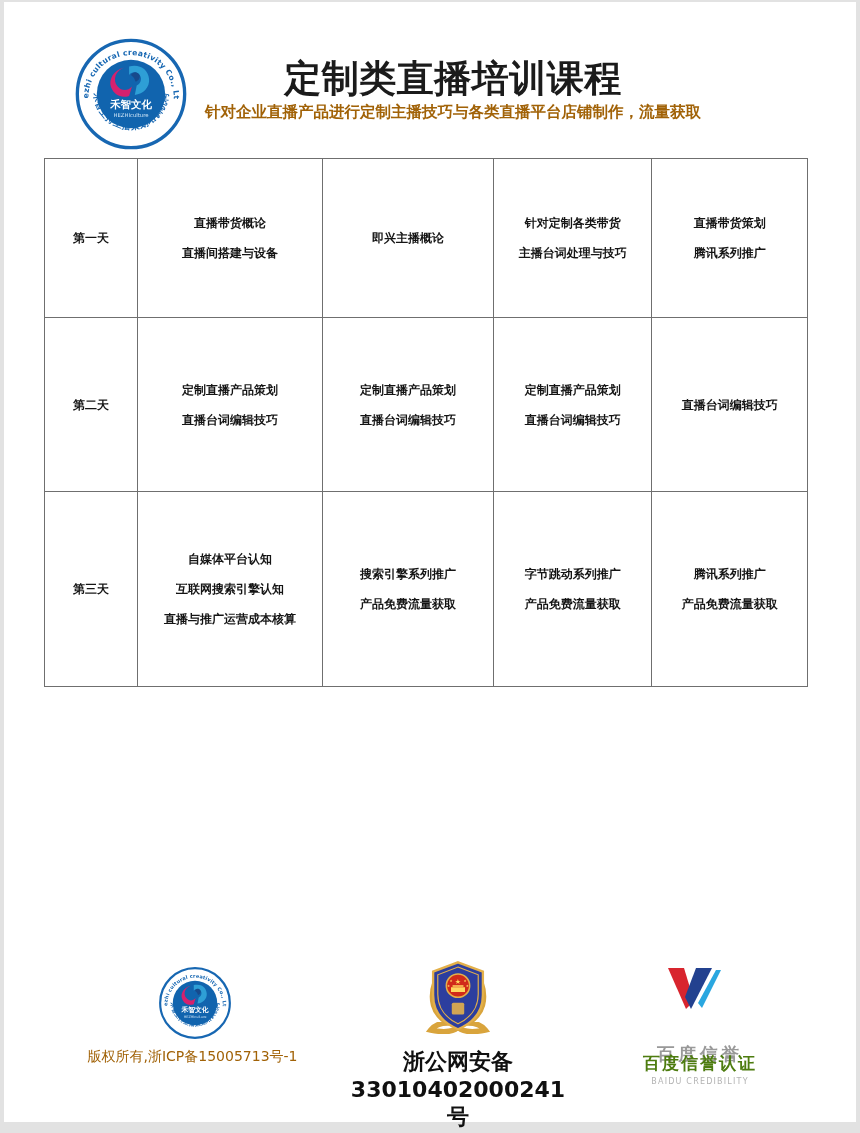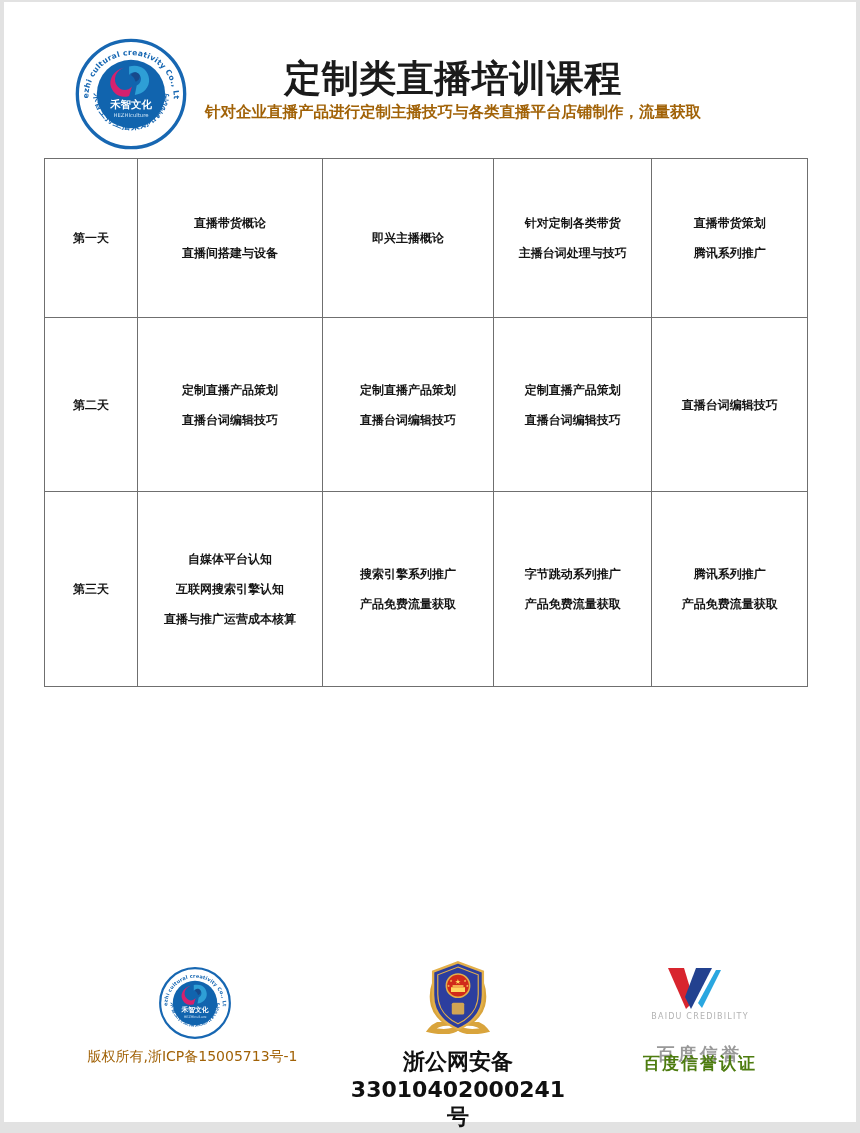--- a/index.html
+++ b/index.html
@@ -49,21 +49,21 @@
   
   .logo-footer   { position:absolute; left:158px; top:966px; width:74px; height:74px; }
   .copyright     { position:absolute; left:85px;  top:1048px; width:215px; text-align:center;
                    font-size:14px; color:#a16207; }
   .police-badge  { position:absolute; left:423px; top:956px; width:70px; height:78px; }
   .police-filing { position:absolute; left:348px; top:1047px; width:220px; text-align:center;
                    font-size:22px; font-weight:700; color:#101010; }
   .baidu-logo    { position:absolute; left:664px; top:962px; width:66px; height:52px; }
   .baidu-cn      { position:absolute; left:630px; top:1017px; width:140px; text-align:center;
                    font-size:17.5px; color:#999999; letter-spacing:4px; font-weight:600;margin-top:25px; }
-  .baidu-en      { position:absolute; left:630px; top:1012px; width:140px; text-align:center;
+  .baidu-en      { position:absolute; left:630px; top:1077px; width:140px; text-align:center;
                    font-size:8px; color:#b3b3b3; letter-spacing:1.2px; }
   .baidu-cert    { position:absolute; left:630px; top:1052px; width:140px; text-align:center;
                    font-size:17px; color:#4d7c0f; font-weight:600; letter-spacing:2px; }
 </style>
 </head>
 <body>
 
 <div class="page"></div>
 
 <svg class="logo-main" viewBox="0 0 120 120">

